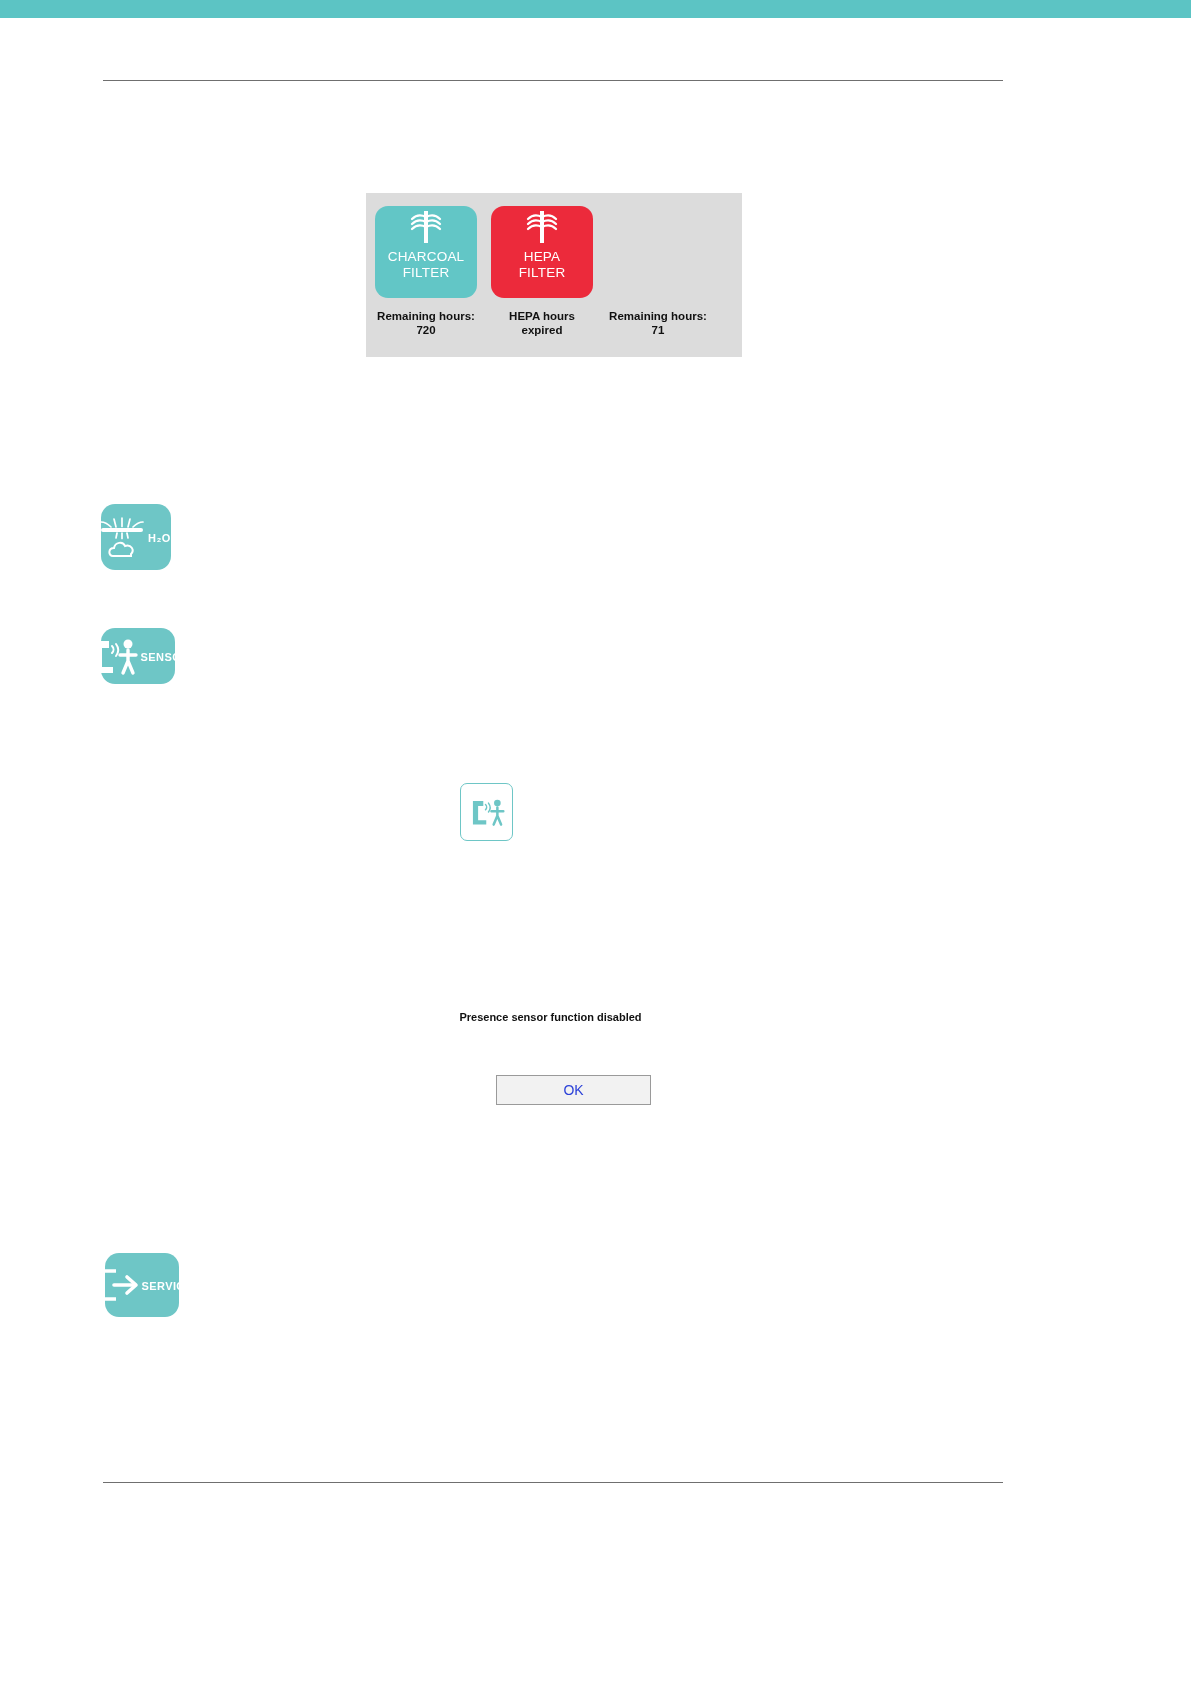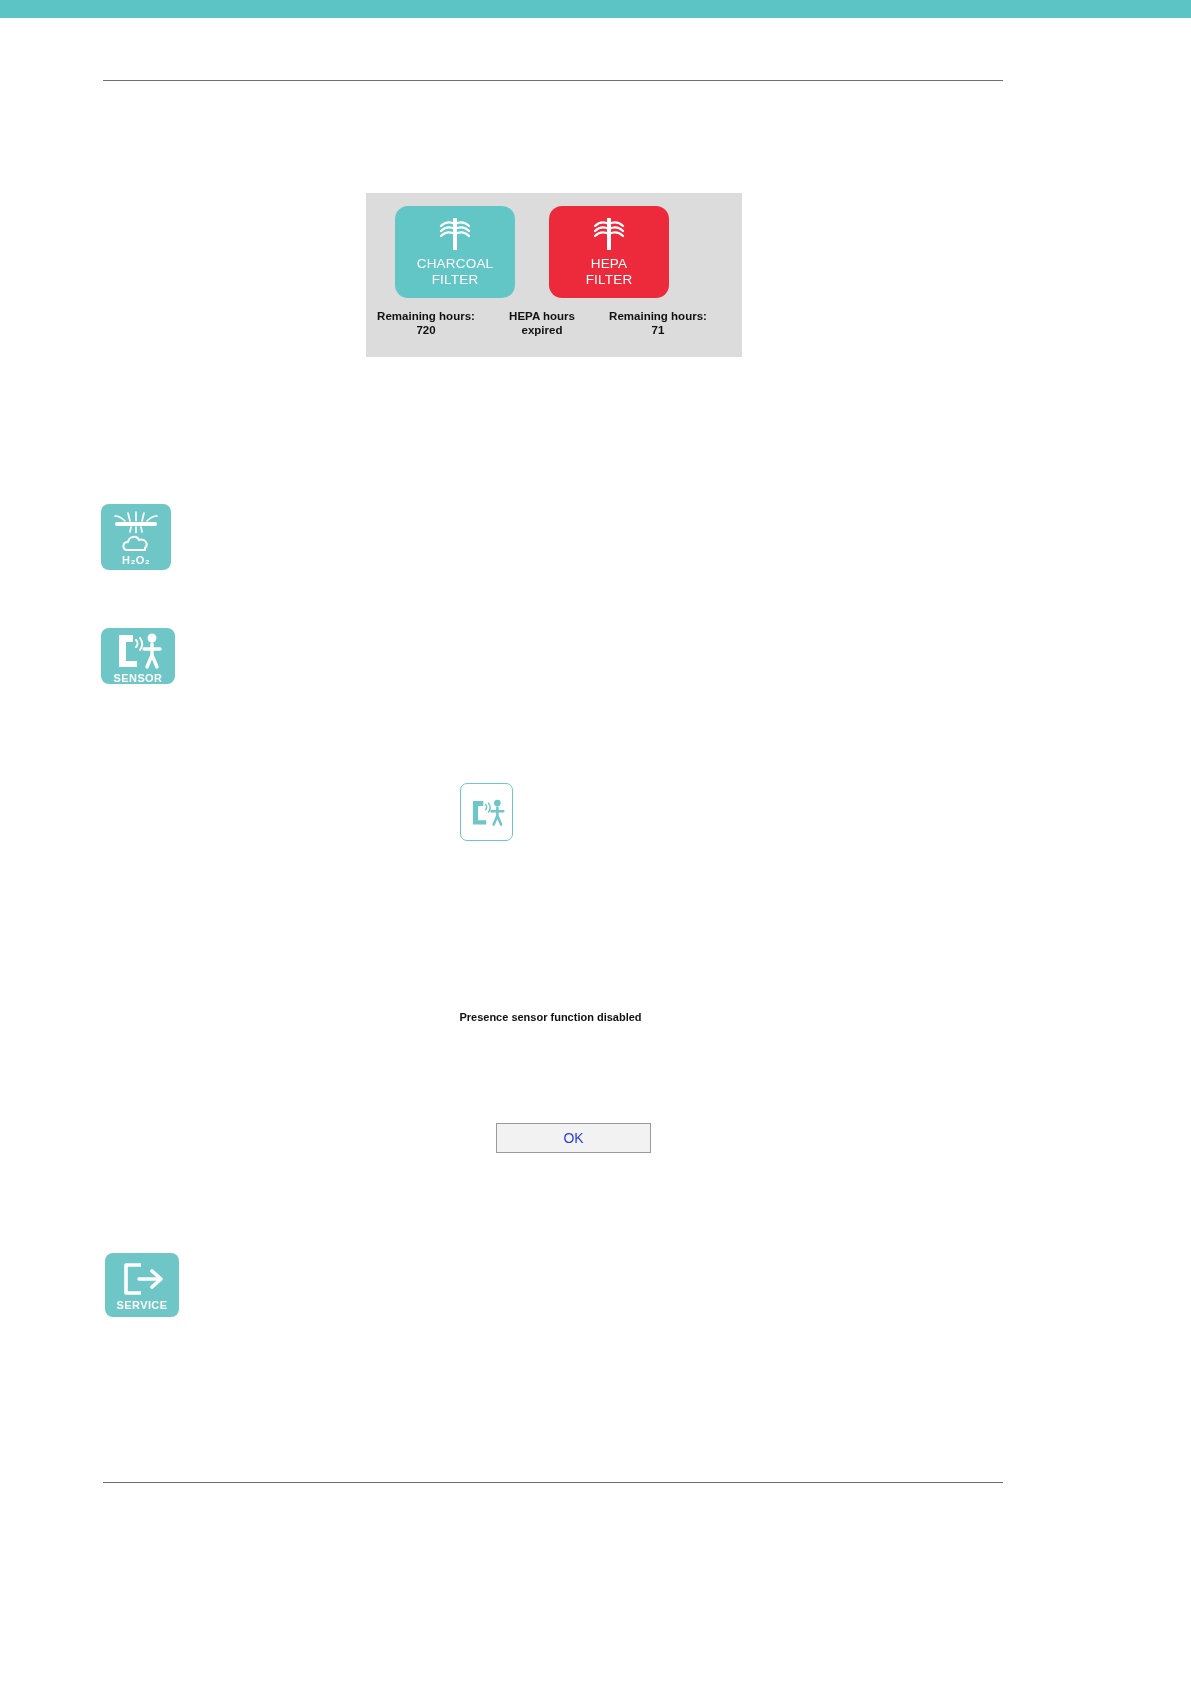--- a/index.html
+++ b/index.html
@@ -26,45 +26,45 @@
     position:absolute;left:366px;top:193px;
     width:376px;height:164px;
     background:#dcdcdc;
     box-sizing:border-box;
   }
   .tiles{
     position:absolute;left:9px;top:13px;
     display:flex;gap:14px;
   }
   .tile{
-    width:120px;height:92px;border-radius:13px;
+    width:102px;height:92px;border-radius:13px;
     display:flex;flex-direction:column;align-items:center;
     justify-content:flex-start;
-    box-sizing:border-box;padding-top:9px;margin-left:20px;
+    box-sizing:border-box;padding-top:2px;
   }
   .tile.teal{background:#62c6c6;}
   .tile.red{background:#ec2a3b;}
   .tile-icon{height:38px;display:flex;align-items:center;justify-content:center;}
   .tile-label{
     color:#ffffff;font-size:13.5px;line-height:16px;
     text-align:center;margin-top:3px;letter-spacing:.2px;
   }
   .captions{
     position:absolute;left:9px;top:116px;
     display:flex;gap:14px;
   }
   .caption{
     width:102px;text-align:center;
     font-size:11.5px;line-height:14px;font-weight:bold;color:#111;
   }
 
   
   .icon-btn{
-    position:absolute;border-radius:8px;background:#6ec6c6;
-    display:flex;flex-direction:column;align-items:center;justify-content:center;
+    position:absolute;border-radius:14px;background:#6ec6c6;
+    display:flex;align-items:center;justify-content:center;
   }
   .icon-btn .glyph{display:flex;align-items:center;justify-content:center;}
   .icon-btn .btn-text{
     color:#ffffff;font-size:11px;font-weight:bold;letter-spacing:.4px;
     margin-top:1px;
   }
   #h2o2-button{left:101px;top:504px;width:70px;height:66px;}
   #sensor-button{left:101px;top:628px;width:74px;height:56px;}
   #service-button{left:105px;top:1253px;width:74px;height:64px;justify-content:center;}
 
@@ -83,21 +83,21 @@
   }
   .dialog-message{
     position:absolute;left:0;top:26px;width:355px;text-align:center;
     font-size:11px;font-weight:bold;color:#111;
   }
   .dialog-ok{
     position:absolute;left:123px;top:90px;width:155px;height:30px;
     background:#f2f2f2;border:1px solid #9a9a9a;
     color:#2b41d8;font-size:14px;
     display:flex;align-items:center;justify-content:center;
-    box-sizing:border-box;cursor:pointer;margin-top:48px;
+    box-sizing:border-box;cursor:pointer;
   }
 </style>
 </head>
 <body>
 
 <div class="header-bar"></div>
 
 <div class="rule rule-top"></div>
 <div class="rule rule-bottom"></div>
 

